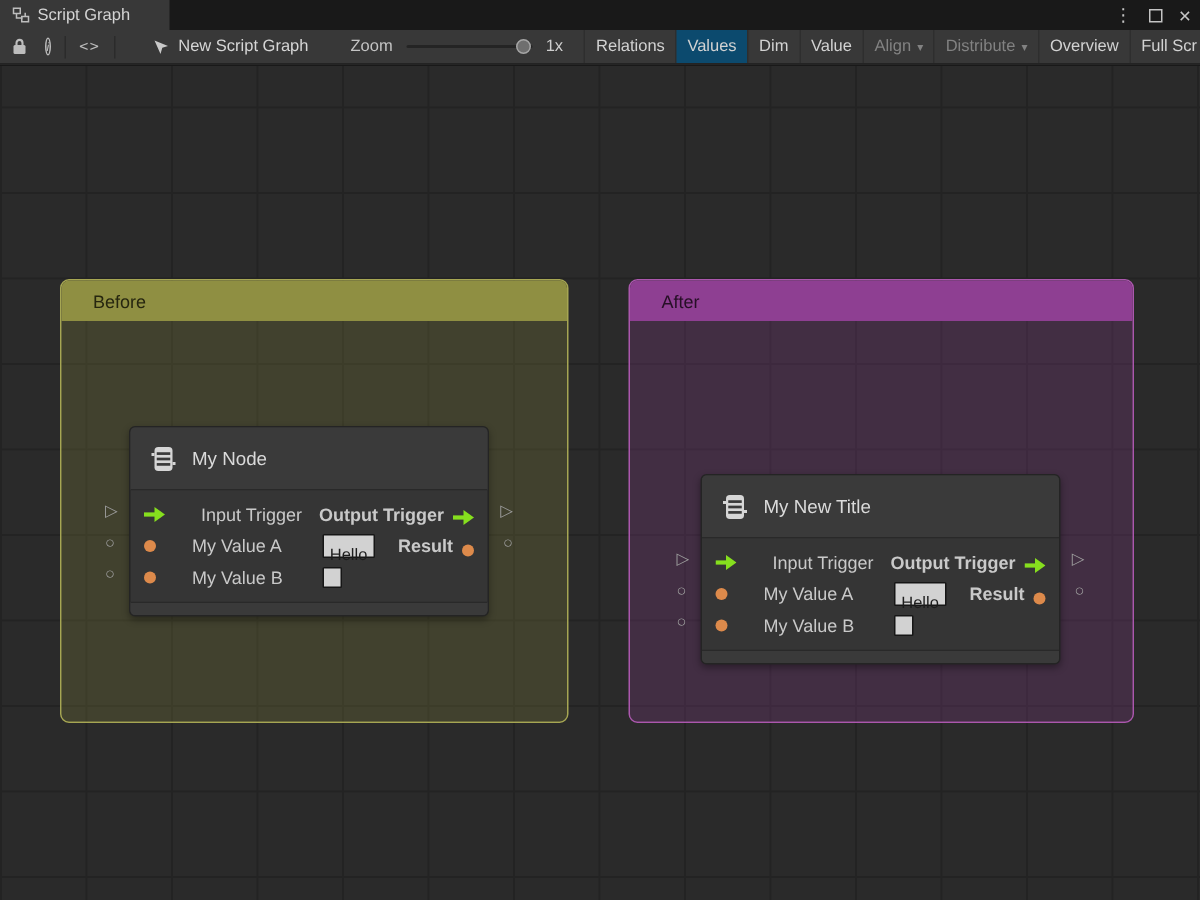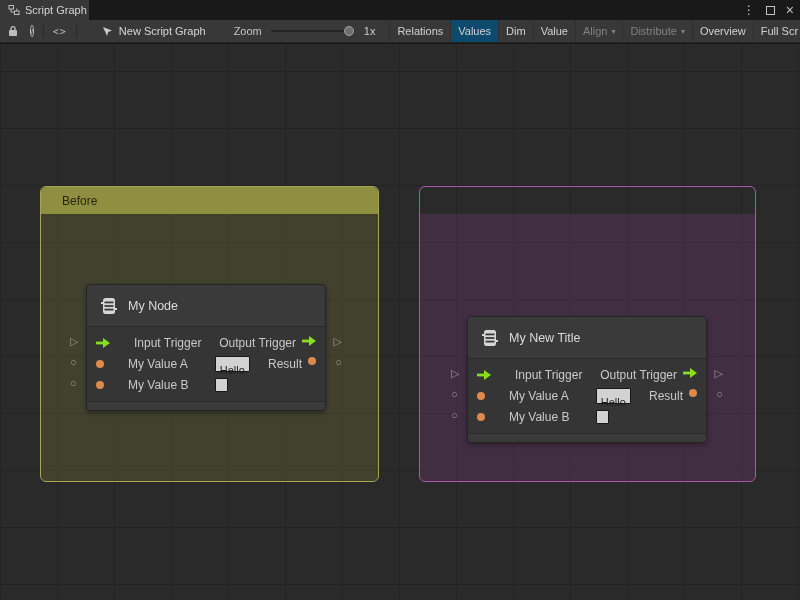--- a/index.html
+++ b/index.html
@@ -2,21 +2,21 @@
 <html><head>
 <meta charset="utf-8">
 <style>
   * { margin:0; padding:0; box-sizing:border-box; }
   html,body { width:800px; height:600px; overflow:hidden; background:#191919;
               font-family:"Liberation Sans", sans-serif; }
   .window { position:relative; width:800px; height:600px; }
 
   
   .tabbar { height:20px; background:#191919; display:flex; align-items:stretch; position:relative; }
-  .tab { display:flex; align-items:center; gap:5px; padding:0 2px 0 8px; background:#383838;
+  .tab { display:flex; align-items:center; gap:5px; padding:0 26px 0 8px; background:#383838;
          color:#d4d4d4; font-size:11px; }
   .window-controls { position:absolute; right:6px; top:0; height:20px; display:flex;
                      align-items:center; gap:11px; color:#c4c4c4; font-size:12px; }
   .maxbox { width:9px; height:9px; border:1px solid #c4c4c4; display:inline-block; }
   .close-glyph { font-size:14px; line-height:1; }
 
   
   .toolbar { height:23px; background:#383838; border-bottom:1px solid #232323; display:flex;
              align-items:center; font-size:11px; color:#cfcfcf; padding-left:8px;
              overflow:hidden; white-space:nowrap; }
@@ -59,21 +59,21 @@
 
   
   .node { position:absolute; width:240px; background:#353535; border:1px solid #242424;
           border-radius:4px; box-shadow:0 2px 5px rgba(0,0,0,0.35); }
   .node-header { height:42px; display:flex; align-items:center; gap:9px; padding:0 12px;
                  background:#3a3a3a; border-bottom:1px solid #292929; border-radius:3px 3px 0 0; }
   .node-title { font-size:12.5px; color:#dadada; }
   .node-body { padding:5px 0 4px 0; }
   .port-row { height:21px; display:flex; align-items:center; padding:0 9px; }
   .port-left { display:flex; align-items:center; gap:24px;text-align:center; }
-  .port-right { margin-left:auto; display:flex; align-items:flex-start; gap:6px; }
+  .port-right { margin-left:auto; display:flex; align-items:flex-end; gap:6px;font-weight:bold; }
   .port-label { font-size:12px; color:#c9c9c9; }
   .dot { width:8px; height:8px; border-radius:50%; background:#dd8a4b; flex:0 0 auto; }
   .value-field { height:16px; line-height:14px; min-width:12px; padding:6px 4px;
                  background:#d2d2d2; border:1px solid #161616; border-radius:1px;
                  color:#1d1d1d; font-size:11px; margin-left:3px; }
   .value-field.small { width:13px; height:14px; padding:0; }
   .node-footer { height:9px; background:#3a3a3a; border-top:1px solid #292929;
                  border-radius:0 0 3px 3px; margin-top:2px; }
   .ext-port { position:absolute; font-size:11px; color:#9d9d9d; line-height:1; }
 </style>
@@ -201,20 +201,23 @@
         <div class="node-footer"></div>
         <span class="ext-port" style="left:-17px; top:51px;">▷</span>
         <span class="ext-port" style="left:-17px; top:72px;">○</span>
         <span class="ext-port" style="left:-17px; top:93px;">○</span>
         <span class="ext-port" style="right:-17px; top:51px;">▷</span>
         <span class="ext-port" style="right:-17px; top:72px;">○</span>
       </div>
     </div>
 
     <div class="group g-after" style="left:419px; top:142px; width:337px; height:296px;">
+      <div class="group-header">
+        <span>After</span>
+      </div>
       <div class="group-body"></div>
 
       <div class="node" style="left:47px; top:97px;margin-top:32px;">
         <div class="node-header">
           <span class="ticon">
             <svg width="20" height="20" viewBox="0 0 20 20">
               <rect x="4" y="2" width="12" height="16" rx="2.5" fill="#d6d6d6"></rect>
               <rect x="5.5" y="5.5" width="9" height="1.8" fill="#3a3a3a"></rect>
               <rect x="5.5" y="9.1" width="9" height="1.8" fill="#3a3a3a"></rect>
               <rect x="5.5" y="12.7" width="9" height="1.8" fill="#3a3a3a"></rect>

